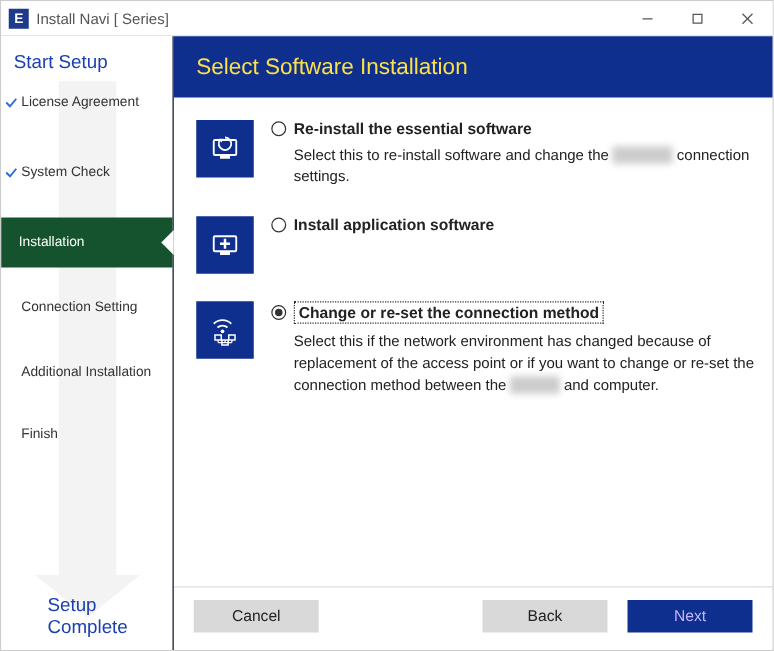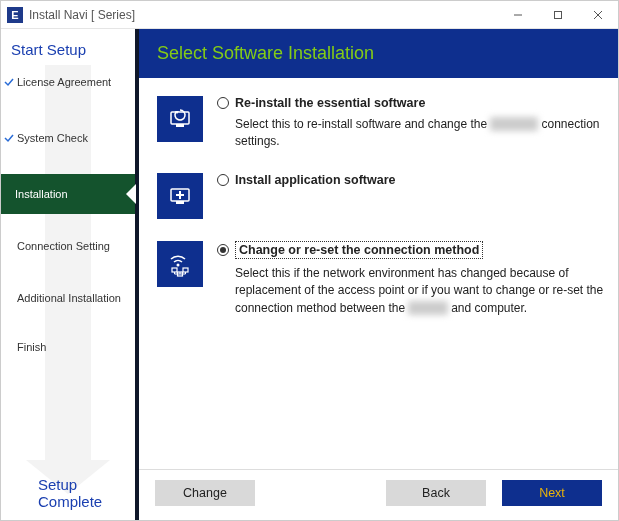--- a/index.html
+++ b/index.html
@@ -19,21 +19,21 @@
   }
   .titlebar-text { color: #555; font-size: 12px; flex:1;}
   .win-controls { display: flex; height:100%; }
   .win-btn {
     width: 40px; height: 100%; display: flex; align-items: center; justify-content: center;
     color: #555; font-size: 13px;
   }
   .body { display: flex; flex: 1; min-height: 0; }
   .sidebar {
     width: 138px; background: #fff; position: relative;
-    display: flex; flex-direction: column; border-right: 4px solid #0f172a;
+    display: flex; flex-direction: column; border-right: 1px solid #0f172a;
   }
   .arrow-shaft {
     position: absolute; left: 50%; transform: translateX(-50%);
     top: 36px; bottom: 56px; width: 46px; background: #f3f3f3; z-index: 0;
   }
   .arrow-head {
     position: absolute; left: 50%; transform: translateX(-50%);
     bottom: 26px; width: 0; height: 0;
     border-left: 42px solid transparent; border-right: 42px solid transparent;
     border-top: 34px solid #f3f3f3; z-index:0;
@@ -57,21 +57,21 @@
     background: #14532d; color: #fff; padding: 14px 6px 14px 14px;
   }
   .step.active::after {
     content:""; position:absolute; right:-1px; top:50%; transform:translateY(-50%);
     width:0; height:0; border-top:10px solid transparent; border-bottom:10px solid transparent;
     border-right:10px solid #fff;
   }
   .check svg { display:block; }
   .main { flex:1; display:flex; flex-direction: column; min-width:0; }
   .main-header {
-    background: #0e2f8e; color:#84cc16; font-size: 18px; padding: 14px 18px;
+    background: #0e2f8e; color:#fde047; font-size: 18px; padding: 14px 18px;
   }
   .content { flex:1; padding: 18px 8px 10px 18px; overflow:auto; color:#222; }
   .option { display:flex; margin-bottom: 22px; }
   .option-icon {
     width: 46px; height: 46px; background:#0e2f8e; color:#fff; flex:0 0 46px;
     display:flex; align-items:center; justify-content:center; margin-right:14px;
   }
   .option-body { flex:1; }
   .option-head { display:flex; align-items:center; margin-bottom:6px; }
   .radio {
@@ -92,21 +92,21 @@
   .footer {
     border-top:1px solid #ddd; padding:10px 16px 14px; display:flex; gap:16px;
     align-items:center;
   }
   .footer .spacer { flex:1; }
   .btn {
     min-width:100px; height:26px; border:none; font-size:12.5px;
     display:flex; align-items:center; justify-content:center; cursor:pointer;
   }
   .btn-grey { background:#d9d9d9; color:#222; }
-  .btn-primary { background:#0e2f8e; color:#eab308; }
+  .btn-primary { background:#0e2f8e; color:#c4b5fd; }
 </style>
 </head>
 <body>
 
 <div class="window">
 
   <div class="titlebar">
     <div class="titlebar-logo">E</div>
     <div class="titlebar-text">Install Navi [        Series]</div>
     <div class="win-controls">
@@ -239,20 +239,20 @@
             </div>
             <div class="option-desc">
               <span>Select this if the network environment has changed because of replacement of the access point or if you want to change or re-set the connection method between the </span><span class="blur">Printer</span><span> and computer.</span>
             </div>
           </div>
         </div>
 
       </div>
 
       <div class="footer">
-        <button class="btn btn-grey">Change</button>
+        <button class="btn btn-grey">Cancel</button>
         <div class="spacer"></div>
         <button class="btn btn-grey">Back</button>
         <button class="btn btn-primary">Next</button>
       </div>
     </div>
   </div>
 </div>
 
 </body></html>

